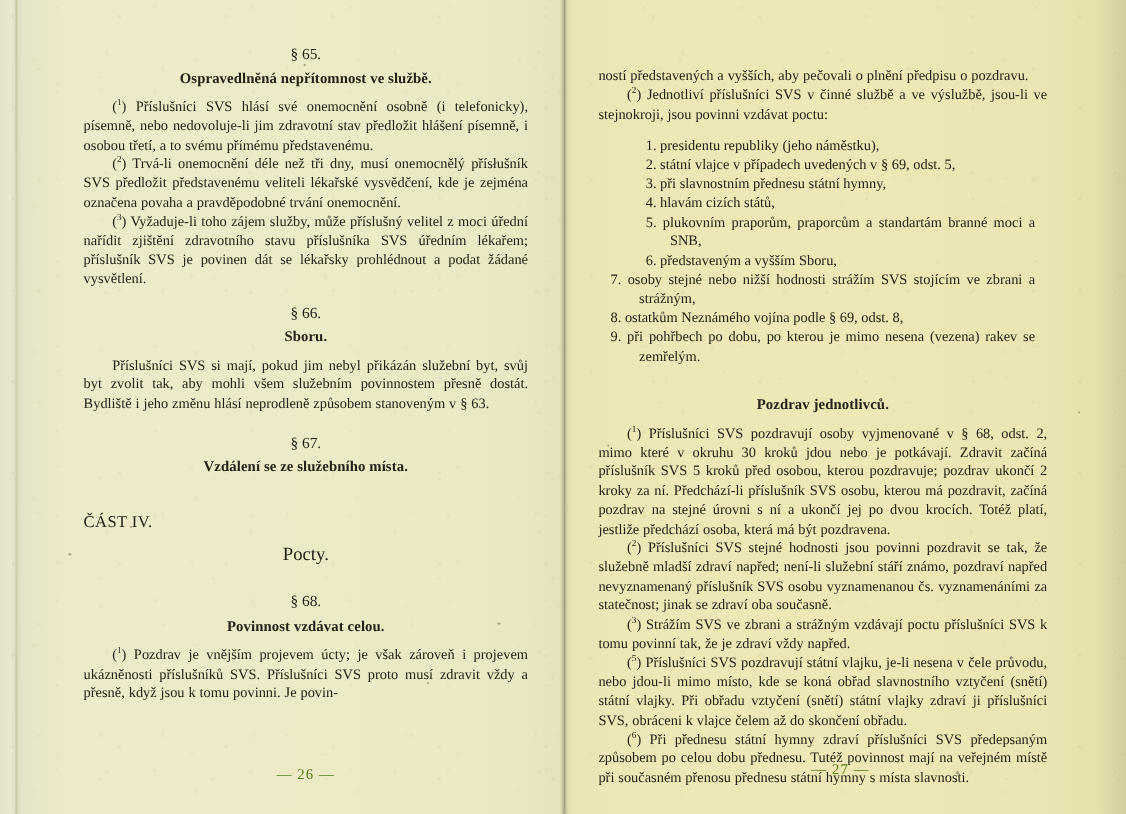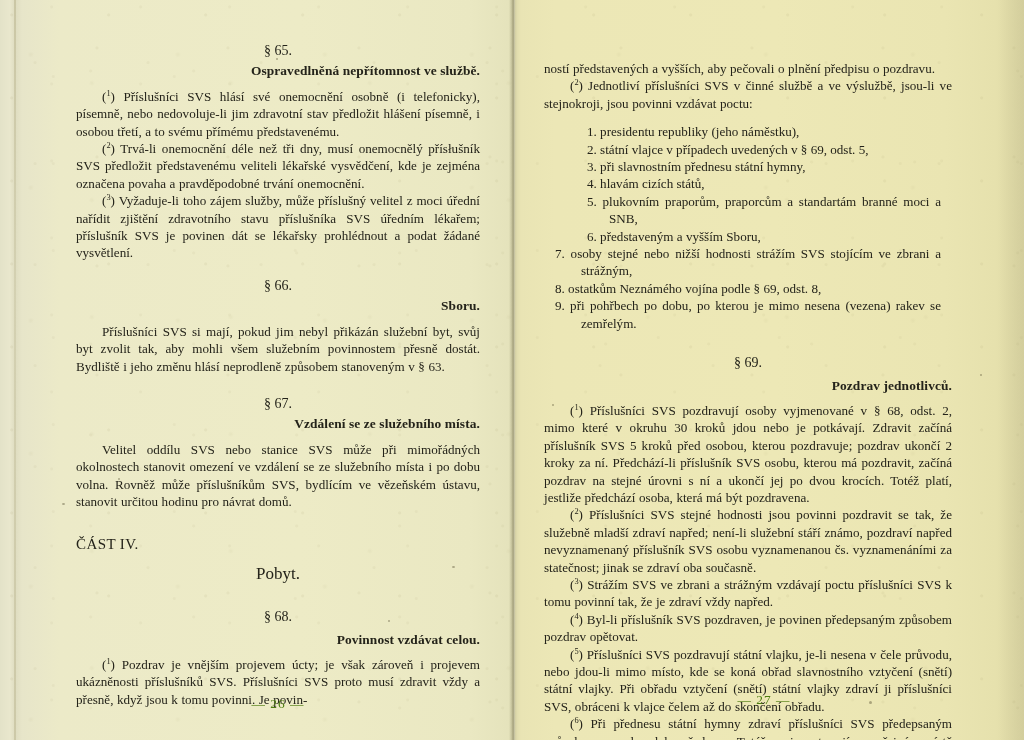--- a/index.html
+++ b/index.html
@@ -111,21 +111,21 @@
   p.body.cont { text-indent: 0; }
 
   .sec-num {
     margin: 0;
     text-align: center;
     text-indent: 0;
     font-size: 14px;
   }
   .sec-title {
     margin: 0;
-    text-align: right;
+    text-align: center;
     text-indent: 0;
     font-weight: bold;
     font-size: 13.4px;
     letter-spacing: .1px;
   }
   .part-num {
     margin: 0;
     text-indent: 0;
     font-size: 15px;
     letter-spacing: .4px;
@@ -228,26 +228,25 @@
     <div class="sp-3"></div>
     <div class="sec-title">Sboru.</div>
     <div class="sp-8"></div>
     <p class="body">Příslušníci SVS si mají, pokud jim nebyl přikázán služební byt, svůj byt zvolit tak, aby mohli všem služebním povinnostem přesně dostát. Bydliště i jeho změnu hlásí neprodleně způsobem stanoveným v § 63.</p>
 
     <div class="sp-20"></div>
     <div class="sec-num">§ 67.</div>
     <div class="sp-3"></div>
     <div class="sec-title">Vzdálení se ze služebního místa.</div>
     <div class="sp-8"></div>
-    <p class="body">Velitel oddílu SVS nebo stanice SVS může při mimořádných okolnostech stanovit omezení ve vzdálení se ze služebního místa i po dobu volna. Rovněž může příslušníkům SVS, bydlícím ve vězeňském ústavu, stanovit určitou hodinu pro návrat domů.</p>
 
     <div class="sp-26"></div>
     <div class="part-num">ČÁST IV.</div>
     <div class="sp-11"></div>
-    <div class="part-title">Pobyt.</div>
+    <div class="part-title">Pocty.</div>
 
     <div class="sp-26"></div>
     <div class="sec-num">§ 68.</div>
     <div class="sp-5"></div>
     <div class="sec-title">Povinnost vzdávat celou.</div>
     <div class="sp-8"></div>
     <p class="body"><span class="marker">(<sup>1</sup>)</span> <span>Pozdrav je vnějším projevem úcty; je však zároveň i projevem ukázněnosti příslušníků SVS. Příslušníci SVS proto musí zdravit vždy a přesně, když jsou k tomu povinni. Je povin-</span></p>
   </div>
 
   <div class="folio folio-left">— 26 —</div>
@@ -264,29 +263,27 @@
       <li><span class="num">3.</span> <span>při slavnostním přednesu státní hymny,</span></li>
       <li><span class="num">4.</span> <span>hlavám cizích států,</span></li>
       <li><span class="num">5.</span> <span>plukovním praporům, praporcům a standartám branné moci a SNB,</span></li>
       <li><span class="num">6.</span> <span>představeným a vyšším Sboru,</span></li>
       <li class="outdent"><span class="num">7.</span> <span>osoby stejné nebo nižší hodnosti strážím SVS stojícím ve zbrani a strážným,</span></li>
       <li class="outdent"><span class="num">8.</span> <span>ostatkům Neznámého vojína podle § 69, odst. 8,</span></li>
       <li class="outdent"><span class="num">9.</span> <span>při pohřbech po dobu, po kterou je mimo nesena (vezena) rakev se zemřelým.</span></li>
     </ol>
 
     <div class="sp-11"></div>
-    <div class="sec-num">§ 69.</div>
     <div class="sp-5"></div>
     <div class="sec-title">Pozdrav jednotlivců.</div>
     <div class="sp-8"></div>
 
     <p class="body"><span class="marker">(<sup>1</sup>)</span> <span>Příslušníci SVS pozdravují osoby vyjmenované v § 68, odst. 2, mimo které v okruhu 30 kroků jdou nebo je potkávají. Zdravit začíná příslušník SVS 5 kroků před osobou, kterou pozdravuje; pozdrav ukončí 2 kroky za ní. Předchází-li příslušník SVS osobu, kterou má pozdravit, začíná pozdrav na stejné úrovni s ní a ukončí jej po dvou krocích. Totéž platí, jestliže předchází osoba, která má být pozdravena.</span></p>
     <p class="body"><span class="marker">(<sup>2</sup>)</span> <span>Příslušníci SVS stejné hodnosti jsou povinni pozdravit se tak, že služebně mladší zdraví napřed; není-li služební stáří známo, pozdraví napřed nevyznamenaný příslušník SVS osobu vyznamenanou čs. vyznamenáními za statečnost; jinak se zdraví oba současně.</span></p>
     <p class="body"><span class="marker">(<sup>3</sup>)</span> <span>Strážím SVS ve zbrani a strážným vzdávají poctu příslušníci SVS k tomu povinní tak, že je zdraví vždy napřed.</span></p>
-    <p class="body"><span class="marker">(<sup>4</sup>)</span> <span>Byl-li příslušník SVS pozdraven, je povinen předepsaným způsobem pozdrav opětovat.</span></p>
     <p class="body"><span class="marker">(<sup>5</sup>)</span> <span>Příslušníci SVS pozdravují státní vlajku, je-li nesena v čele průvodu, nebo jdou-li mimo místo, kde se koná obřad slavnostního vztyčení (snětí) státní vlajky. Při obřadu vztyčení (snětí) státní vlajky zdraví ji příslušníci SVS, obráceni k vlajce čelem až do skončení obřadu.</span></p>
     <p class="body"><span class="marker">(<sup>6</sup>)</span> <span>Při přednesu státní hymny zdraví příslušníci SVS předepsaným způsobem po celou dobu přednesu. Tutéž povinnost mají na veřejném místě při současném přenosu přednesu státní hymny s místa slavnosti.</span></p>
   </div>
 
   <div class="folio folio-right">— 27 —</div>
 
   <div class="grain"></div>
 </div>
 
 </body></html>

